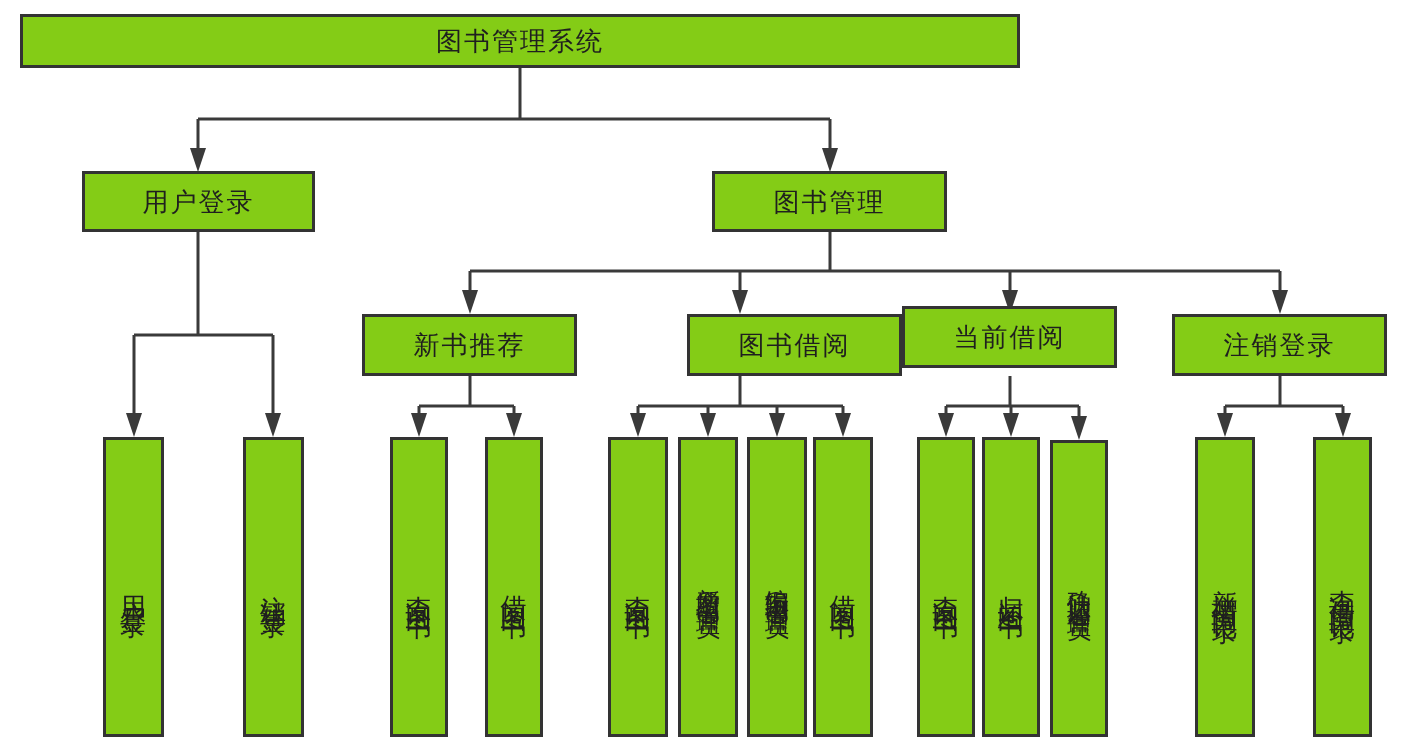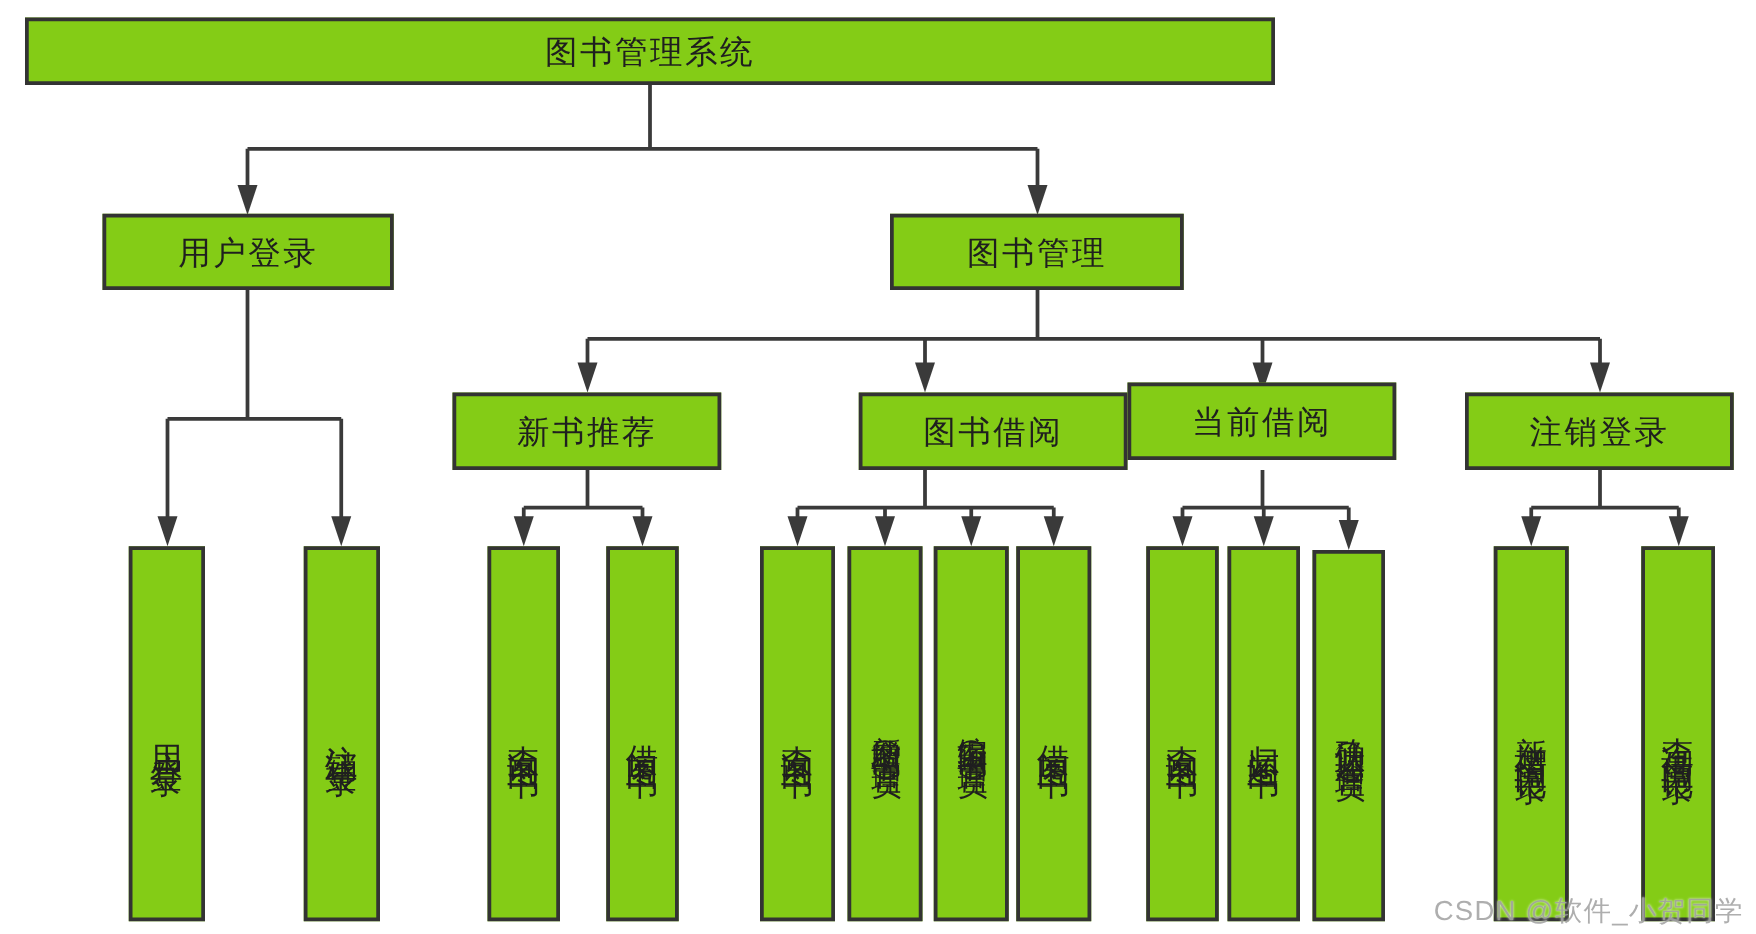--- a/index.html
+++ b/index.html
@@ -115,14 +115,13 @@
   <div class="vbox" style="left:747px;top:437px;width:60px;height:300px;font-size:24px;letter-spacing:4px;">编辑图书（管理员）</div>
   <div class="vbox" style="left:813px;top:437px;width:60px;height:300px;">借阅图书</div>
 
   <div class="vbox" style="left:917px;top:437px;width:58px;height:300px;">查询图书</div>
   <div class="vbox" style="left:982px;top:437px;width:58px;height:300px;">归还图书</div>
   <div class="vbox" style="left:1050px;top:440px;width:58px;height:297px;font-size:24px;letter-spacing:4px;">确认归还（管理员）</div>
 
   <div class="vbox" style="left:1195px;top:437px;width:60px;height:300px;">新增借阅记录</div>
   <div class="vbox" style="left:1313px;top:437px;width:59px;height:300px;">查询借阅记录</div>
 
-  <div class="watermark">CSDN @软件_小贺同学</div>
 </div>
 
 </body></html>

